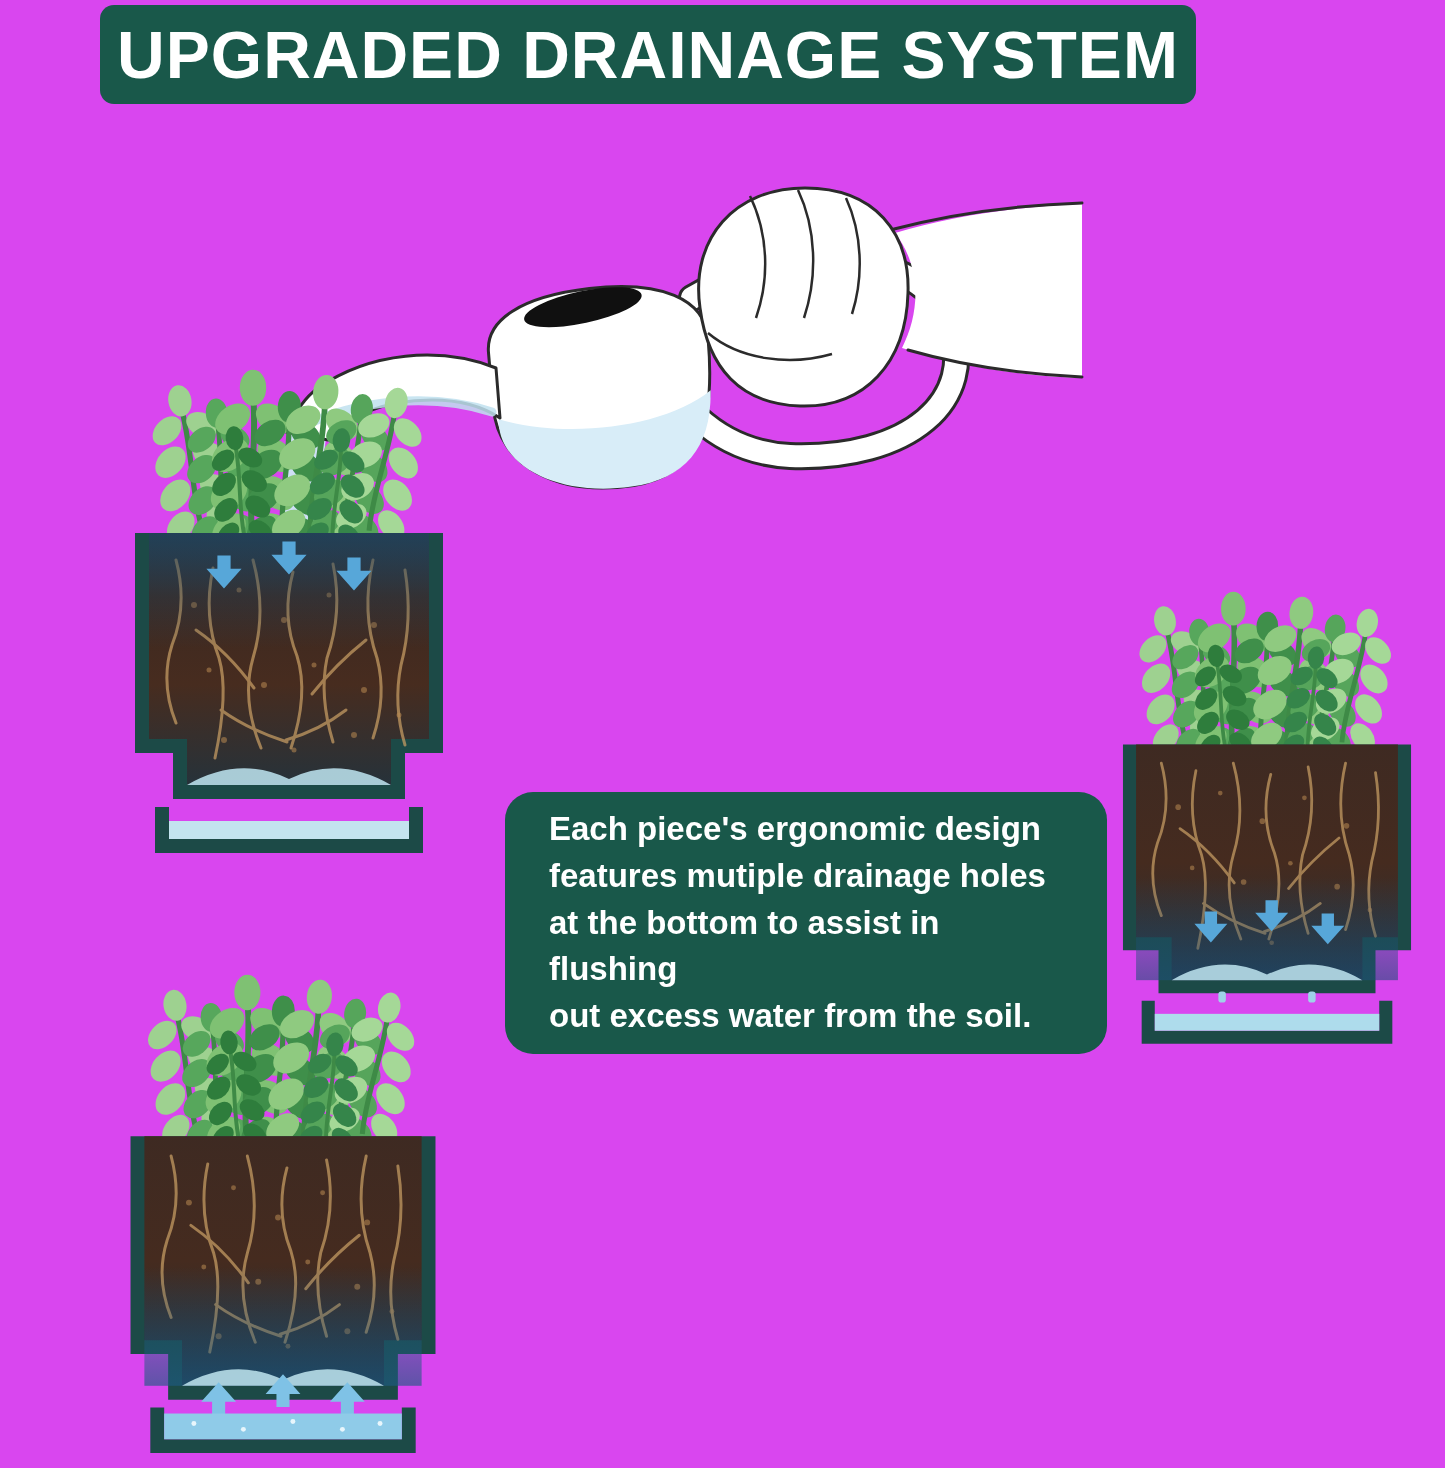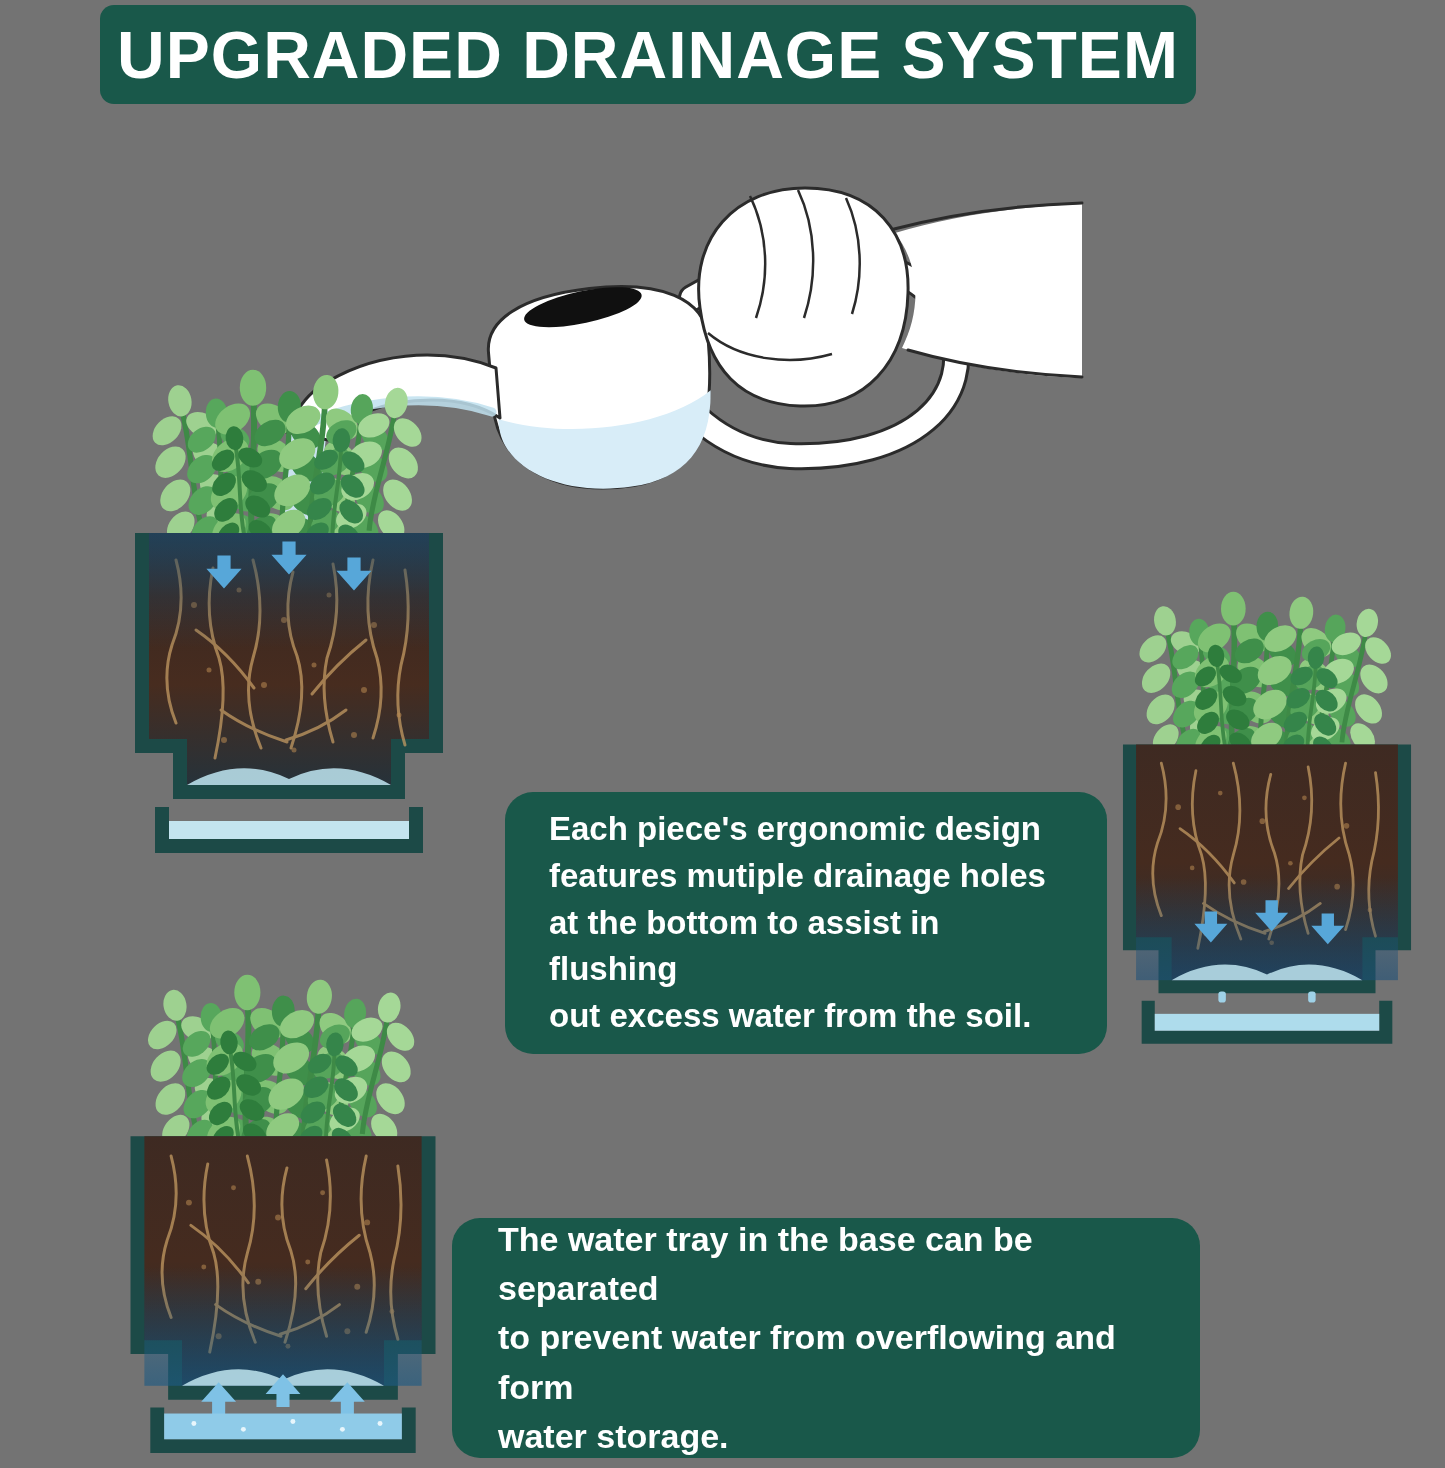--- a/index.html
+++ b/index.html
@@ -1,17 +1,17 @@
 <!DOCTYPE html>
 <html style="--accent: #19584a;"><head>
 <meta charset="utf-8">
 <style>
   html,body{margin:0;padding:0;background:#ffffff;}
   .canvas{
-    position:relative;width:1445px;height:1468px;background:#737373;
+    position:relative;width:1445px;height:1468px;background:#d946ef;
     overflow:hidden;font-family:"Liberation Sans", sans-serif;
   }
   .header-banner{
     position:absolute;left:100px;top:5px;width:1096px;height:99px;
     background:var(--accent,#19584a);border-radius:14px;
     display:flex;align-items:center;justify-content:center;
   }
   .header-banner h1{
     margin:0;color:#ffffff;font-size:66px;font-weight:800;
     letter-spacing:1px;white-space:nowrap;
@@ -229,19 +229,14 @@
     <rect x="50" y="458" width="240" height="26" fill="#8fcbe8"></rect>
     <g fill="#e8f6fc">
       <circle cx="80" cy="468" r="2.5"></circle>
         <circle cx="130" cy="474" r="2.5"></circle>
         <circle cx="180" cy="466" r="2.5"></circle>
       <circle cx="230" cy="474" r="2.5"></circle>
         <circle cx="268" cy="468" r="2.5"></circle>
     </g>
   </svg>
 
-  <div class="callout callout2 z3">
-    <p>The water tray in the base can be separated
-to prevent water from overflowing and form
-water storage.</p>
-  </div>
 
 </div>
 
 </body></html>

